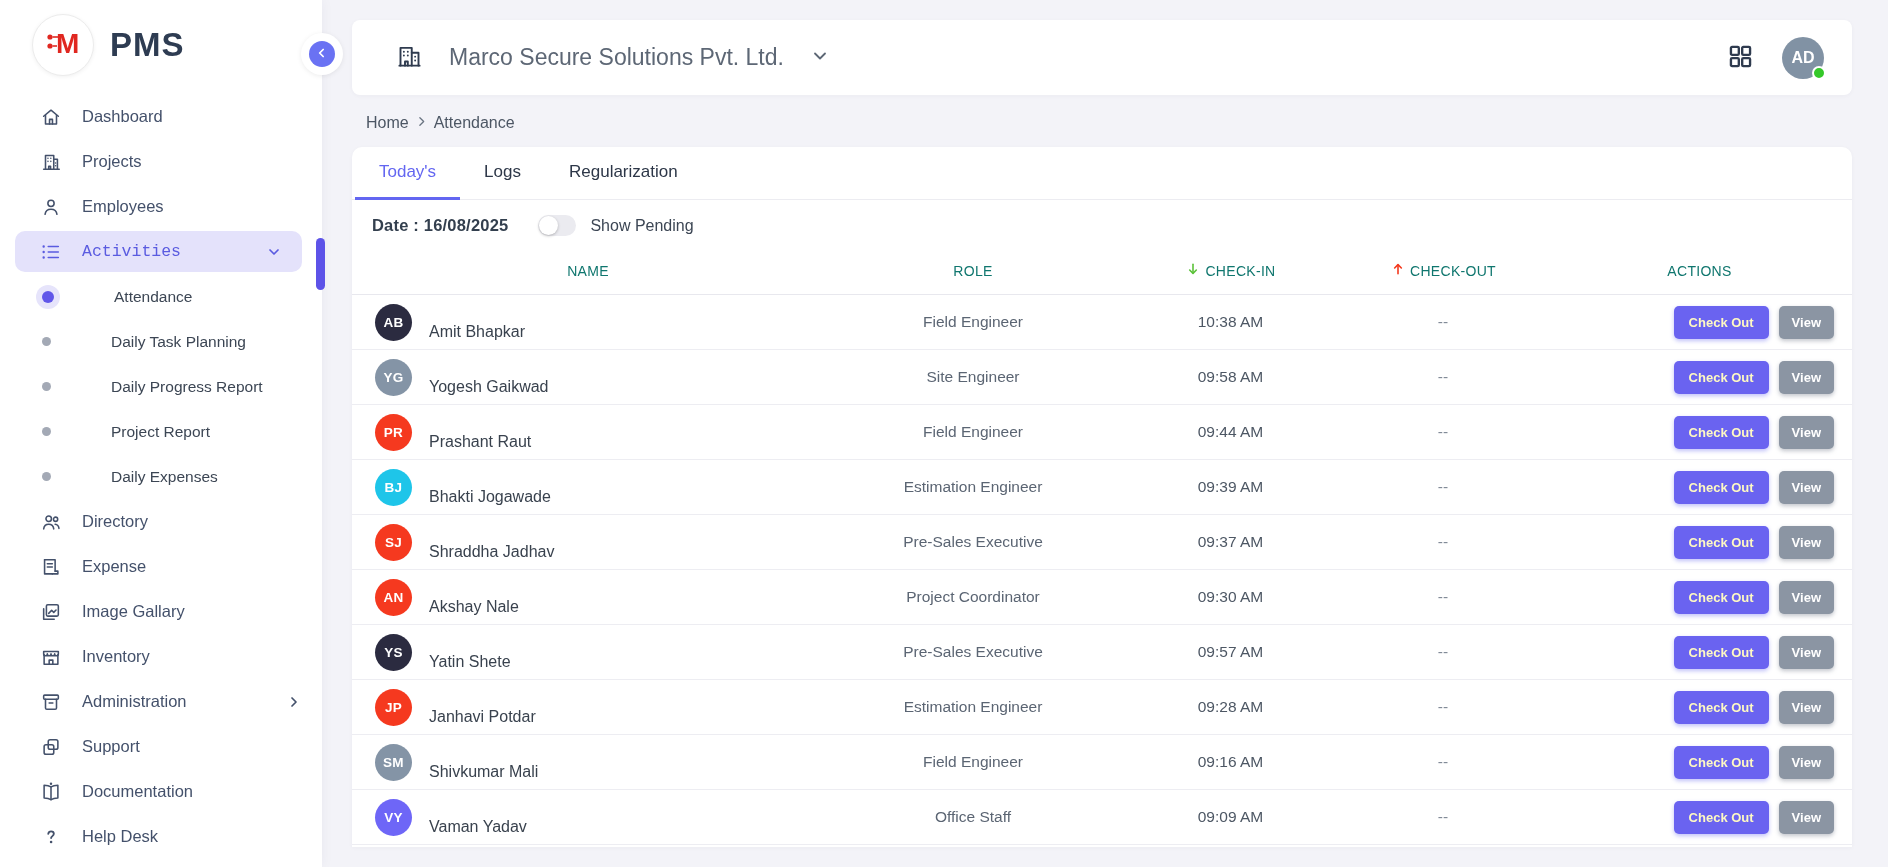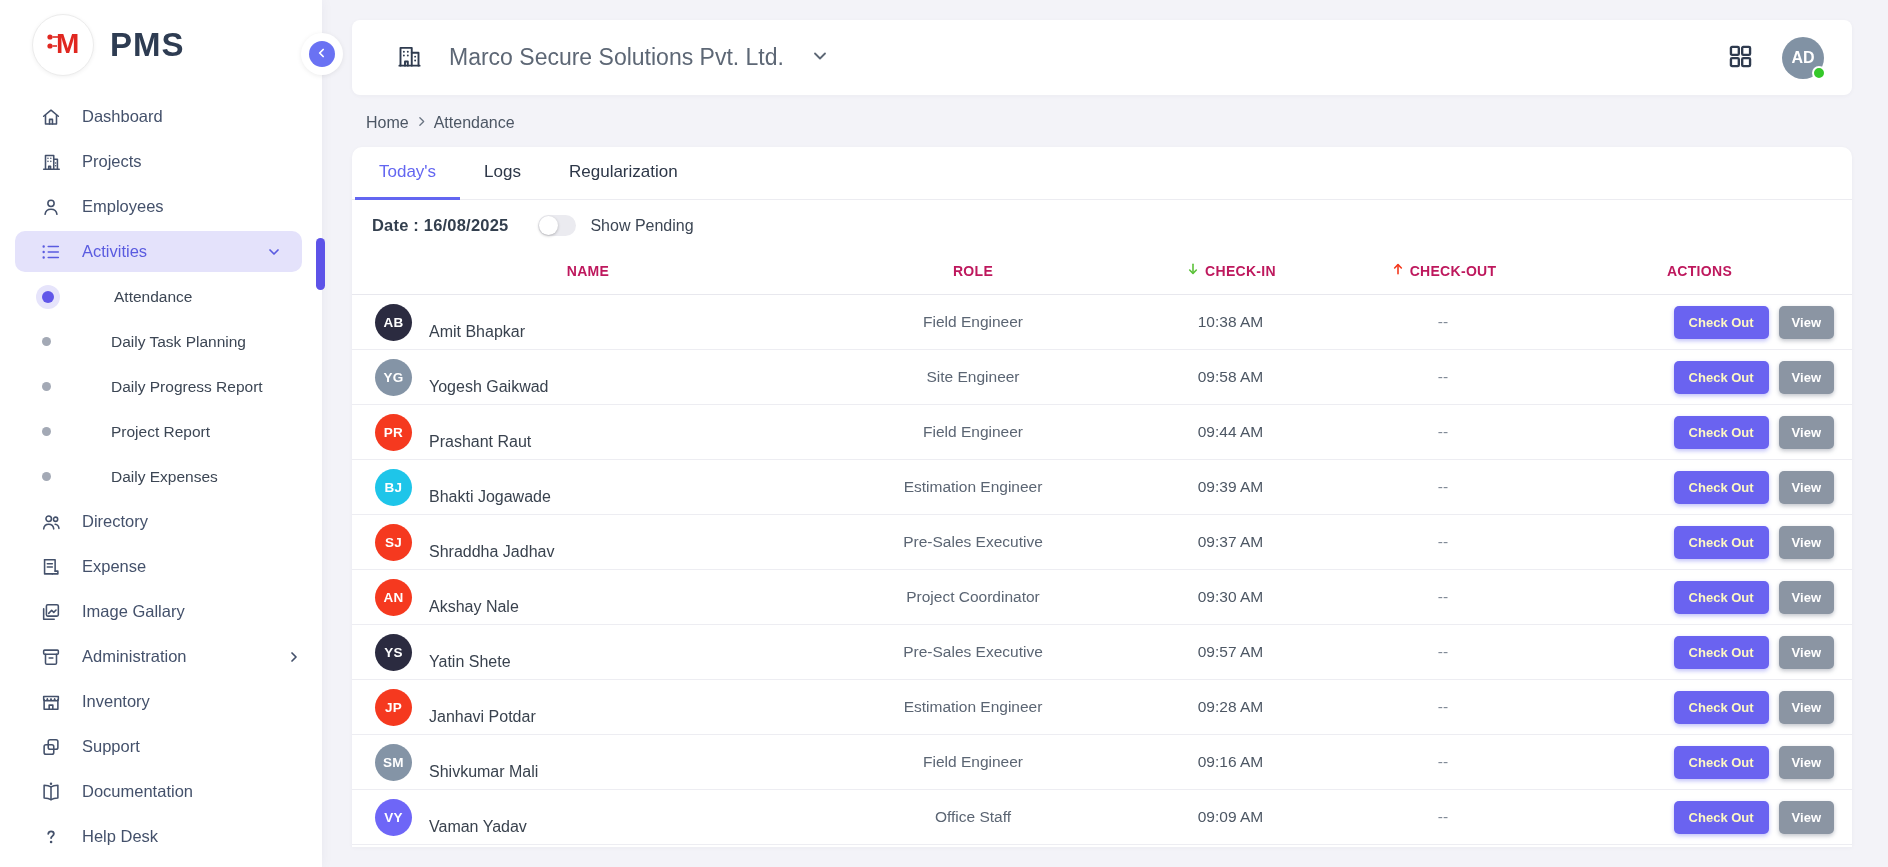--- a/index.html
+++ b/index.html
@@ -26,21 +26,21 @@
   .app-name { font-size:33px; font-weight:bold; color:#2e3c52; letter-spacing:1px; }
   .nav { padding-top:10px; }
   .nav-item {
     height:45px; display:flex; align-items:center;
     padding:0 20px 0 40px; color:#44516b; font-size:16.5px; cursor:pointer;
   }
   .nav-item .nav-icon { width:22px; height:22px; margin-right:20px; display:flex; align-items:center; justify-content:center; }
   .nav-item svg { stroke:currentColor; }
   .nav-item.active {
     background:#e4e2fb; color:#5a5be0; border-radius:10px;
-    margin:2px 20px 2px 15px; padding-left:25px; height:41px;
+    margin:2px 20px 2px 15px; padding-left:25px; height:41px;font-family:Liberation Mono, monospace;
   }
   .nav-trailing { margin-left:auto; display:flex; align-items:center; }
   .sub-item {
     height:45px; display:flex; align-items:center; padding-left:42px;
     color:#3c4654; font-size:15.5px; cursor:pointer;
   }
   .sub-dot { width:9px; height:9px; border-radius:50%; background:#a3a9b5; flex:0 0 auto; }
   .sub-item.active .sub-dot {
     width:12px; height:12px; background:#6157e9; box-shadow:0 0 0 6px #e6e4fb;
   }
@@ -101,21 +101,21 @@
     position:absolute; left:1px; top:1px; width:19px; height:19px; border-radius:50%;
     background:#fff; box-shadow:0 1px 3px rgba(0,0,0,.25);
   }
   .toggle-label { margin-left:14px; font-size:16px; color:#3c4654; }
   
   .thead, .trow {
     display:grid; grid-template-columns:440px 330px 185px 240px 1fr;
     align-items:center; padding:0 16px;
   }
   .thead { height:48px; border-bottom:1px solid #e8e8ee; }
-  .th { font-size:14px; font-weight:bold; color:#be185d; letter-spacing:.3px; text-align:center;
+  .th { font-size:14px; font-weight:normal; color:#0f766e; letter-spacing:.3px; text-align:center;
         display:flex; align-items:center; justify-content:center; gap:4px; }
   .trow { height:55px; border-bottom:1px solid #ededf2; }
   .cell-name { display:flex; align-items:flex-end; gap:17px; padding-left:7px; }
   .avatar {
     width:37px; height:37px; border-radius:50%; color:#fff; font-weight:bold;
     font-size:13.5px; letter-spacing:.3px; flex:0 0 auto;
     display:flex; align-items:center; justify-content:center;
   }
   .name-text { font-size:16px; color:#39424e; }
   .cell-role, .cell-in, .cell-out { text-align:center; font-size:15.5px; }
@@ -246,41 +246,41 @@
             <path d="M4 8.5V20h11.5"></path>
             <rect x="7" y="4" width="13" height="12.5" rx="1.5"></rect>
             <path d="M9.5 13.5l3.2-3.4 2.3 2.3 2.5-2.6"></path>
           </svg>
         </span>
         <span>Image Gallary</span>
       </div>
       <div class="nav-item">
         <span class="nav-icon">
           <svg width="22" height="22" viewBox="0 0 24 24" fill="none" stroke-width="1.7" stroke="currentColor" stroke-linecap="round" stroke-linejoin="round">
+            <path d="M4.5 9.5V20h15V9.5"></path>
+            <path d="M4 6h16v2.6a2 2 0 0 1-4 0 2 2 0 0 1-4 0 2 2 0 0 1-4 0 2 2 0 0 1-4 0z"></path>
+            <path d="M10 20v-4.6h4V20"></path>
+          </svg>
+        </span>
+        <span>Inventory</span>
+      </div>
+      <div class="nav-item">
+        <span class="nav-icon">
+          <svg width="22" height="22" viewBox="0 0 24 24" fill="none" stroke-width="1.7" stroke="currentColor" stroke-linecap="round" stroke-linejoin="round">
             <rect x="4" y="4.5" width="16" height="4.5" rx="1"></rect>
             <path d="M6 9v9.5A1.5 1.5 0 0 0 7.5 20h9a1.5 1.5 0 0 0 1.5-1.5V9"></path>
             <path d="M10 13h4"></path>
           </svg>
         </span>
         <span>Administration</span>
         <span class="nav-trailing">
           <svg width="16" height="16" viewBox="0 0 24 24" fill="none" stroke="currentColor" stroke-width="2.6" stroke-linecap="round" stroke-linejoin="round">
             <polyline points="9 6 15 12 9 18"></polyline>
           </svg>
         </span>
-      </div>
-      <div class="nav-item">
-        <span class="nav-icon">
-          <svg width="22" height="22" viewBox="0 0 24 24" fill="none" stroke-width="1.7" stroke="currentColor" stroke-linecap="round" stroke-linejoin="round">
-            <path d="M4.5 9.5V20h15V9.5"></path>
-            <path d="M4 6h16v2.6a2 2 0 0 1-4 0 2 2 0 0 1-4 0 2 2 0 0 1-4 0 2 2 0 0 1-4 0z"></path>
-            <path d="M10 20v-4.6h4V20"></path>
-          </svg>
-        </span>
-        <span>Inventory</span>
       </div>
       <div class="nav-item">
         <span class="nav-icon">
           <svg width="22" height="22" viewBox="0 0 24 24" fill="none" stroke-width="1.7" stroke="currentColor" stroke-linecap="round" stroke-linejoin="round">
             <rect x="9" y="4" width="10.5" height="10.5" rx="2"></rect>
             <rect x="4.5" y="9.5" width="10.5" height="10.5" rx="2"></rect>
           </svg>
         </span>
         <span>Support</span>
       </div>

